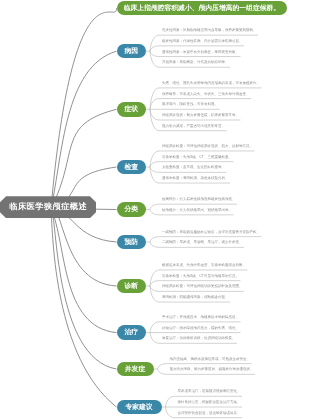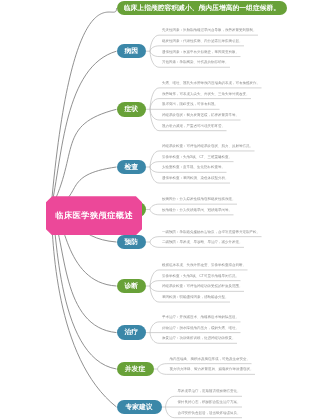--- a/index.html
+++ b/index.html
@@ -123,16 +123,16 @@
       <span>并发症</span>
     </div>
     <div class="sub" style="left: 169.5px; top: 357.75px; color: rgb(140, 140, 140);">颅内压增高、脑积水及脑疝形成，可危及生命安全。</div>
     <div class="sub" style="left: 169.5px; top: 368.45px; color: rgb(140, 140, 140);">视力听力障碍、智力发育落后、癫痫发作等后遗症状。</div>
     <div class="node" style="left: 116.5px; top: 399.75px; width: 45px; height: 14.5px; background: rgb(59, 135, 168);">
       <span>专家建议</span>
     </div>
     <div class="sub" style="left: 177.5px; top: 390.4px; color: rgb(140, 140, 140);">早发现早治疗，定期随访观察病情变化。</div>
     <div class="sub" style="left: 177.5px; top: 401.1px; color: rgb(140, 140, 140);">保持良好心态，积极配合医生治疗方案。</div>
     <div class="sub" style="left: 177.5px; top: 411.8px; color: rgb(140, 140, 140);">合理安排饮食起居，适当锻炼增强体质。</div>
-    <div class="central" style="left: 0px; top: 196.25px; width: 96px; height: 39px; background: #ec4899; margin-left: 46px;">
+    <div class="central" style="left: 0px; top: 196.25px; width: 96px; height: 22px; background: #737373;">
       <span>临床医学狭颅症概述</span>
     </div>
   </div>
 
 </body></html>

